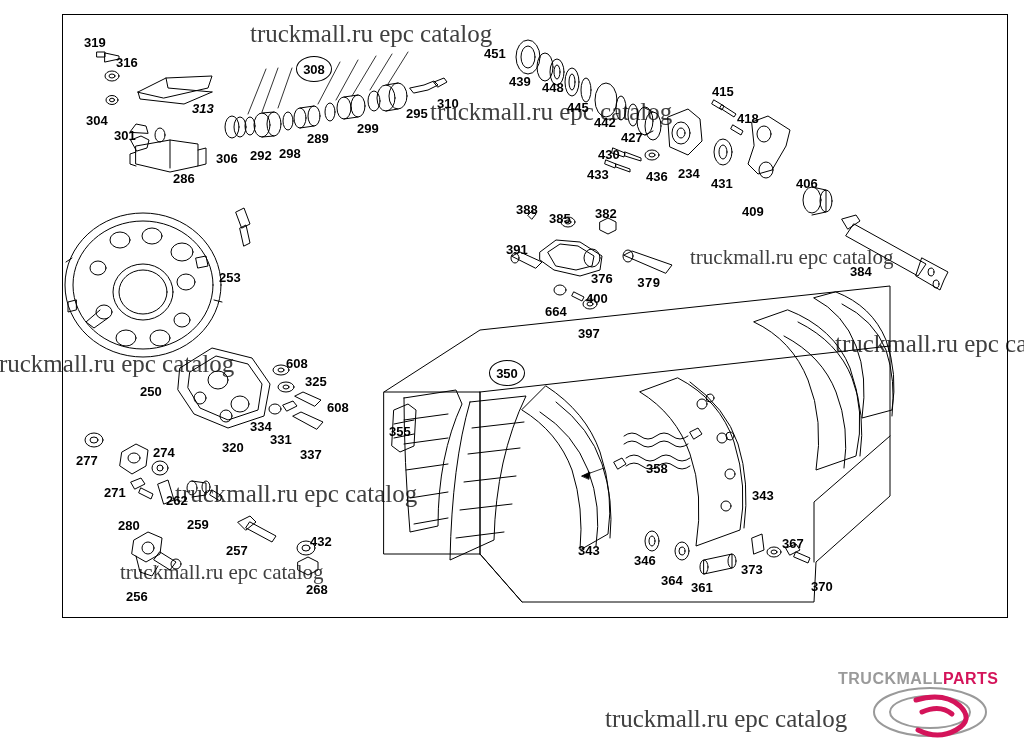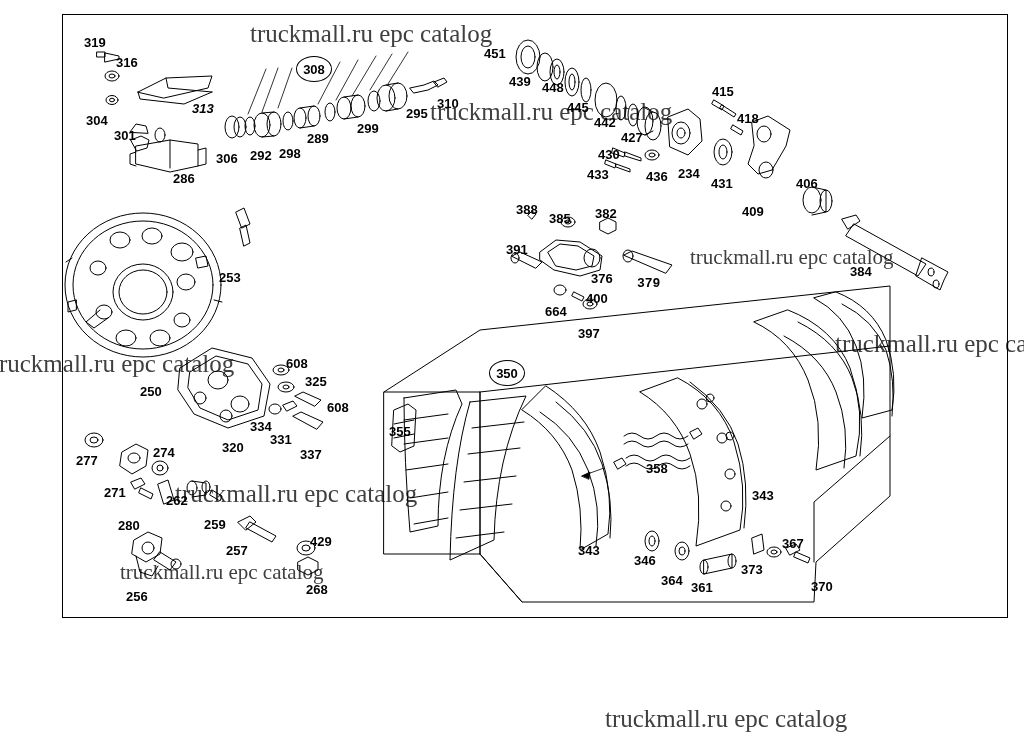--- a/index.html
+++ b/index.html
@@ -433,33 +433,48 @@
       <div class="callout" style="left: 305px; top: 375px;">325</div>
       <div class="callout" style="left: 327px; top: 401px;">608</div>
       <div class="callout" style="left: 250px; top: 420px;">334</div>
       <div class="callout" style="left: 270px; top: 433px;">331</div>
       <div class="callout" style="left: 222px; top: 441px;">320</div>
       <div class="callout" style="left: 300px; top: 448px;">337</div>
       <div class="callout" style="left: 76px; top: 454px;">277</div>
       <div class="callout" style="left: 153px; top: 446px;">274</div>
       <div class="callout" style="left: 104px; top: 486px;">271</div>
       <div class="callout" style="left: 166px; top: 494px;">262</div>
-      <div class="callout" style="left: 204px; top: 518px;">259</div>
+      <div class="callout" style="left: 187px; top: 518px;">259</div>
       <div class="callout" style="left: 118px; top: 519px;">280</div>
       <div class="callout" style="left: 226px; top: 544px;">257</div>
-      <div class="callout" style="left: 310px; top: 535px;">429</div>
+      <div class="callout" style="left: 310px; top: 535px;">432</div>
       <div class="callout" style="left: 306px; top: 583px;">268</div>
       <div class="callout" style="left: 126px; top: 590px;">256</div>
       <div class="callout circled" style="left: 489px; top: 360px;">350</div>
       <div class="callout" style="left: 389px; top: 425px;">355</div>
       <div class="callout" style="left: 646px; top: 462px;">358</div>
       <div class="callout" style="left: 752px; top: 489px;">343</div>
       <div class="callout" style="left: 578px; top: 544px;">343</div>
       <div class="callout" style="left: 634px; top: 554px;">346</div>
       <div class="callout" style="left: 661px; top: 574px;">364</div>
       <div class="callout" style="left: 691px; top: 581px;">361</div>
       <div class="callout" style="left: 741px; top: 563px;">373</div>
       <div class="callout" style="left: 782px; top: 537px;">367</div>
       <div class="callout" style="left: 780px; top: 580px; margin-left: 31px;">370</div>
     </div>
 
+  <div id="brand">
+    <div class="brand-text">
+      <span>TRUCKMALL</span><span class="accent">PARTS</span>
+    </div>
+    <svg width="170" height="58" style="position:absolute;left:0;top:18px">
+      <g fill="none" stroke="#9a9a9a" stroke-width="2">
+        <ellipse cx="92" cy="28" rx="56" ry="24"></ellipse>
+        <ellipse cx="92" cy="28" rx="40" ry="16"></ellipse>
+      </g>
+      <g fill="none" stroke="#d4145a" stroke-width="5" stroke-linecap="round">
+        <path d="M78 16 q28 -8 44 6 q14 14 -4 24 q-18 10 -38 0"></path>
+        <path d="M84 28 q18 -8 30 2"></path>
+      </g>
+    </svg>
+  </div>
 
 </div>
 
 </body></html>

